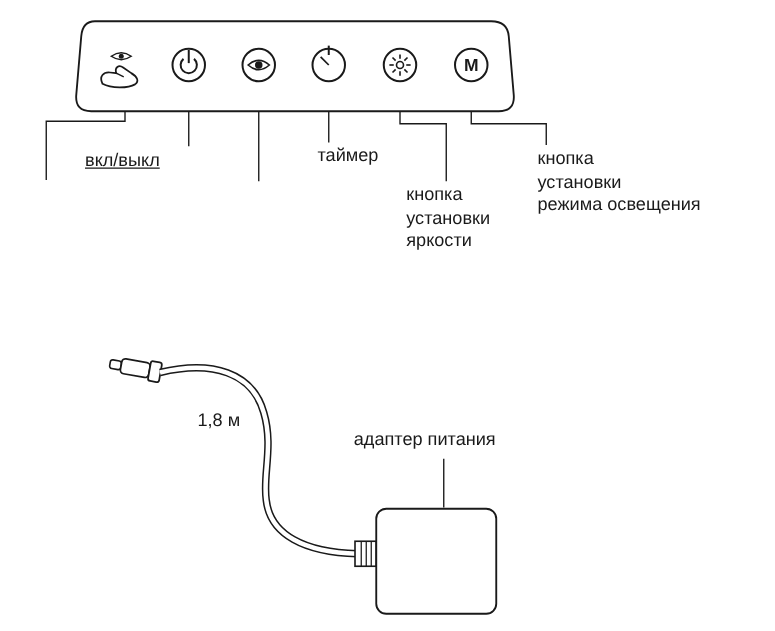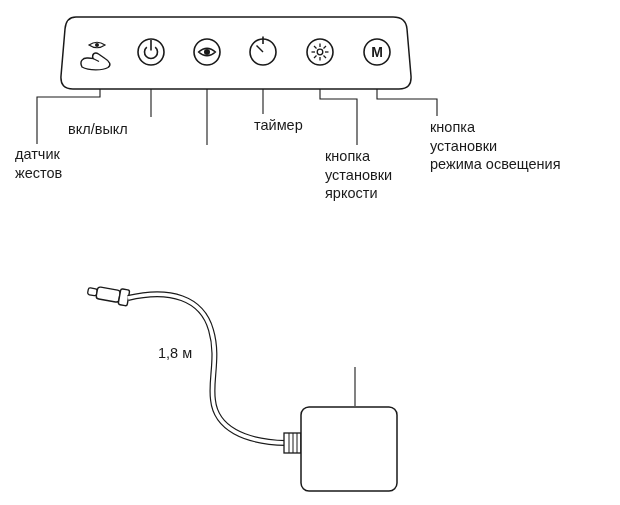--- a/index.html
+++ b/index.html
@@ -96,32 +96,31 @@
       <line x1="289" y1="433" x2="289" y2="453" stroke-width="1"></line>
       <line x1="293" y1="433" x2="293" y2="453" stroke-width="1"></line>
       <line x1="297" y1="433" x2="297" y2="453" stroke-width="1"></line>
     </g>
 
     <rect x="301" y="407" width="96" height="84" rx="8" fill="#ffffff" stroke="#1a1a1a" stroke-width="1.5"></rect>
 
     <line x1="355" y1="367" x2="355" y2="406" stroke="#1a1a1a" stroke-width="1.1"></line>
   </svg>
 
-  <div class="label" style="left:68px;  top:120px;">вкл/выкл</div>
+  <div class="label" style="left:68px;  top:120px;text-decoration:underline;">вкл/выкл</div>
 
-  <div class="label" style="left:15px;  top:145px;">датчик
-жестов</div>
 
 
   <div class="label" style="left:254px; top:116px;text-align:center;">таймер</div>
 
   <div class="label" style="left:325px; top:147px;">кнопка
 установки
 яркости</div>
 
   <div class="label" style="left:430px; top:118px;">кнопка
 установки
 режима освещения</div>
 
-  <div class="label" style="left:158px; top:344px;">1,8 м</div>
+  <div class="label" style="left:158px; top:328px;">1,8 м</div>
 
+  <div class="label" style="left:283px; top:343px;">адаптер питания</div>
 
 </div>
 
 </body></html>

